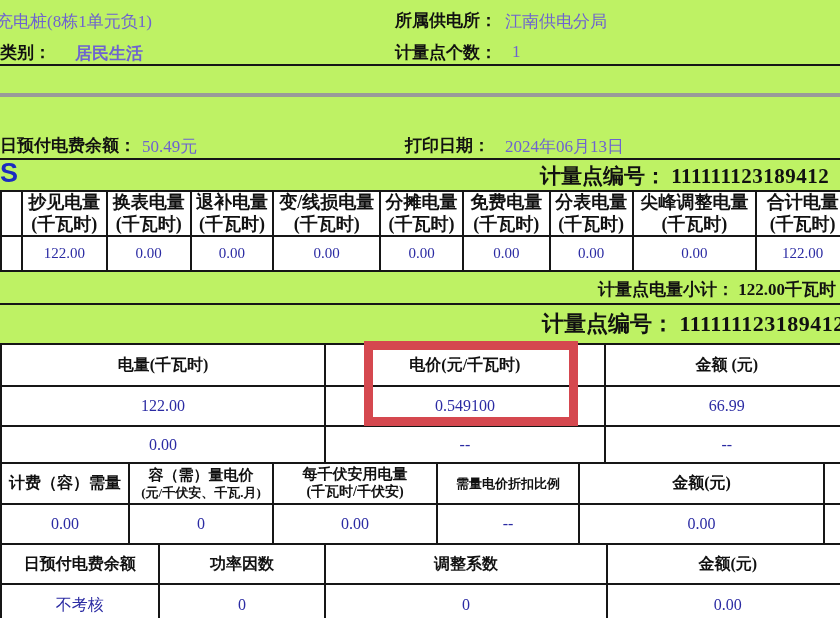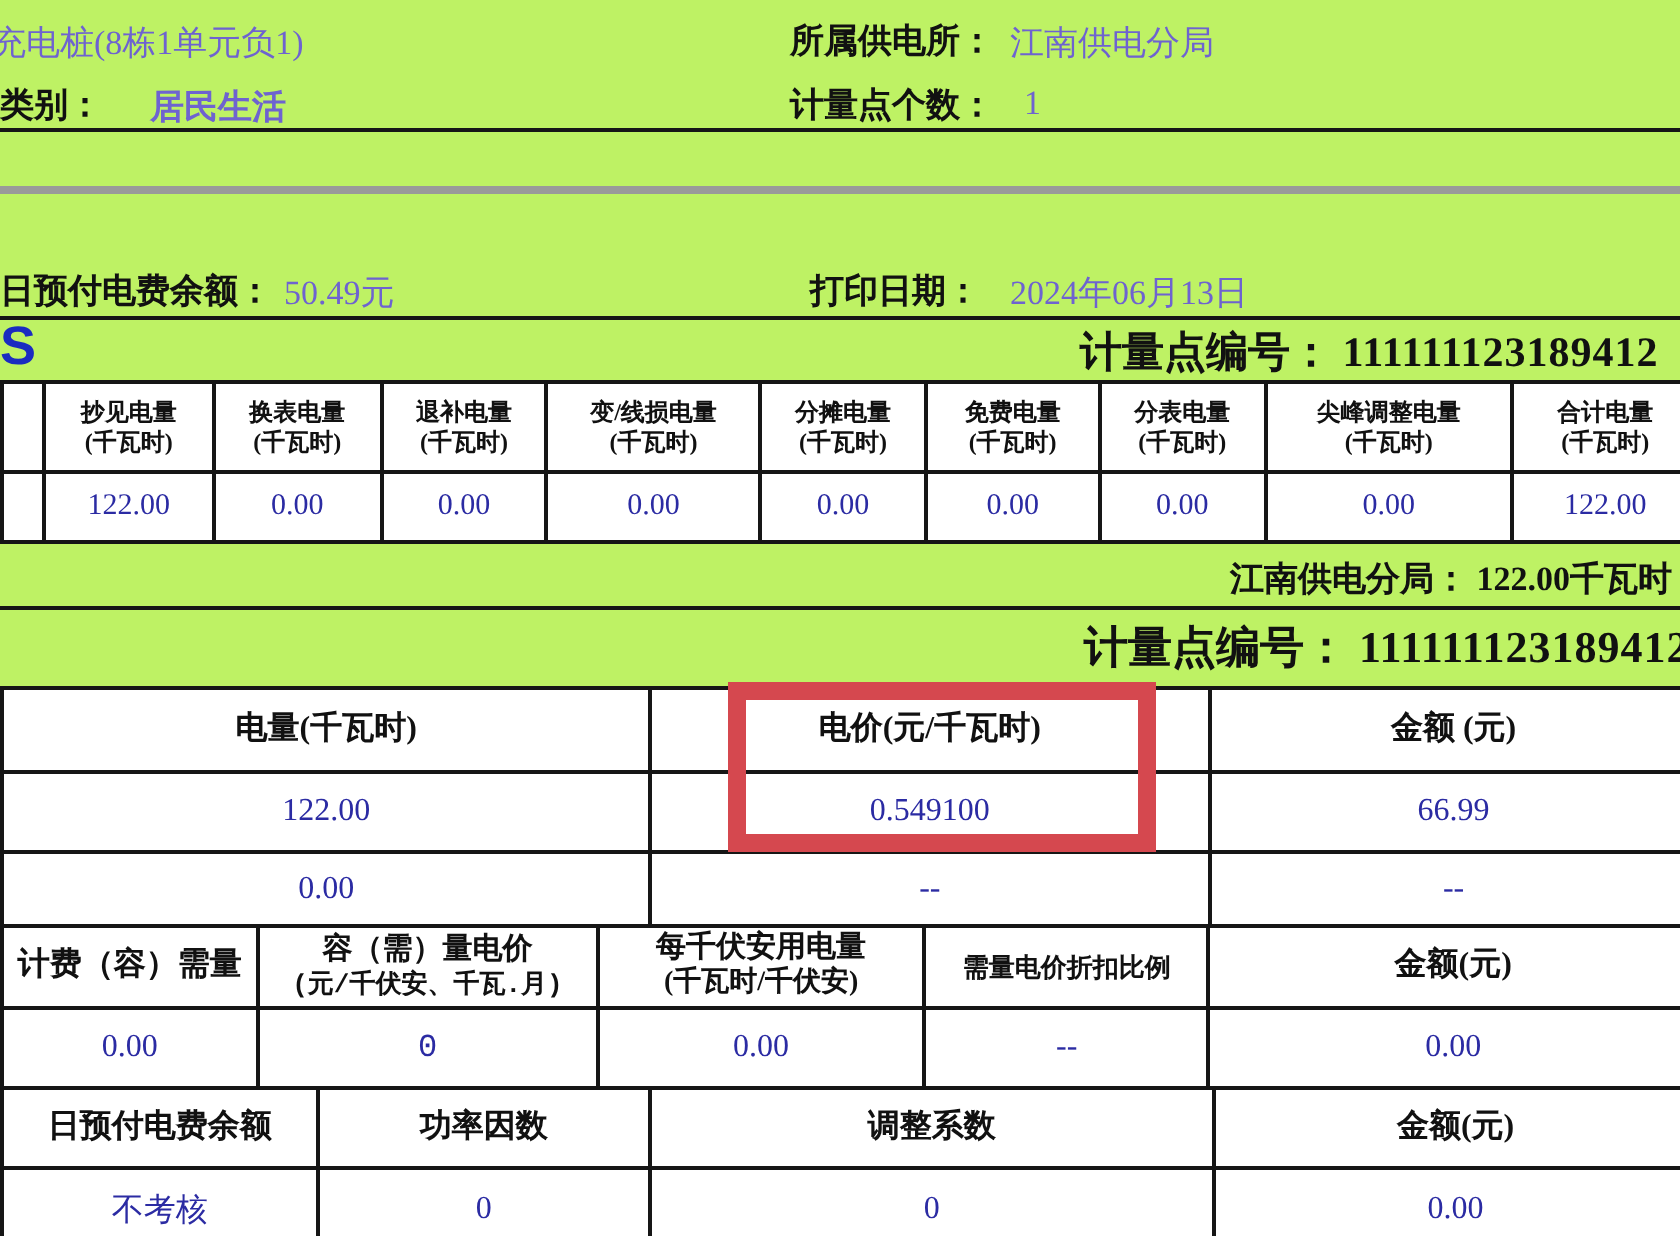--- a/index.html
+++ b/index.html
@@ -19,33 +19,33 @@
   .meterline .num { letter-spacing:0.5px; }
   .subtotal { font-weight:bold; font-size:17px; color:#111111; }
 
   .tbl { position:absolute; left:0; width:850px; border-top:2px solid #161616; border-left:2px solid #161616; background:#fff; }
   .row { display:flex; border-bottom:2px solid #161616; }
   .cell {
     border-right:2px solid #161616;
     display:flex; flex-direction:column; align-items:center; justify-content:center;
     text-align:center; overflow:hidden;
   }
-  .hcell { font-weight:bold; font-size:12px; line-height:1.18; }
+  .hcell { font-weight:bold; font-size:18px; line-height:1.18; }
   .hcell span { display:block; }
   .vcell { font-size:15px; color:var(--value-blue,#2b2ba3); }
 
   
   .t1 .c0{width:21px;} .t1 .c1{width:85px;} .t1 .c2{width:84px;} .t1 .c3{width:83px;}
   .t1 .c4{width:107px;} .t1 .c5{width:83px;} .t1 .c6{width:87px;} .t1 .c7{width:83px;}
   .t1 .c8{width:124px;} .t1 .c9{width:93px;}
   .t1 .rh { height:45px; } .t1 .rv { height:35px; }
 
   
   .t2a .c0{width:325px;} .t2a .c1{width:280px;} .t2a .c2{width:245px;}
-  .t2b .c0{width:128px;align-items:center;} .t2b .c1{width:170px;font-family:Liberation Mono, monospace;} .t2b .c2{width:164px;} .t2b .c3{width:142px;} .t2b .c4{width:245px;}
+  .t2b .c0{width:128px;align-items:center;} .t2b .c1{width:144px;} .t2b .c2{width:164px;} .t2b .c3{width:142px;} .t2b .c4{width:245px;}
   .t2c .c0{width:158px;} .t2c .c1{width:167px;} .t2c .c2{width:282px;} .t2c .c3{width:243px;}
   .t2 .rhA { height:42px; } .t2 .rvA1 { height:40px; } .t2 .rvA2 { height:37px; }
   .t2 .rhB { height:41px; } .t2 .rvB { height:40px; }
   .t2 .rhC { height:40px; } .t2 .rvC { height:42px; }
   .t2 .hcell { font-size:16px; }
   .t2 .hsub { font-size:13px; font-weight:bold; }
   .t2 .vcell { font-size:16px; }
 
   .red-box {
     position:absolute; left:364px; top:341px; width:214px; height:85px;
@@ -131,21 +131,21 @@
       <div class="cell c4 vcell">0.00</div>
       <div class="cell c5 vcell">0.00</div>
       <div class="cell c6 vcell">0.00</div>
       <div class="cell c7 vcell">0.00</div>
       <div class="cell c8 vcell">0.00</div>
       <div class="cell c9 vcell">122.00</div>
     </div>
   </div>
 
   <div class="abs subtotal" style="right:4px; top:278px;">
-    <span>江南供电分局：</span>
+    <span>计量点电量小计：</span>
     <span>122.00千瓦时</span>
   </div>
 
   <div class="hline" style="top:303px;"></div>
 
   <div class="abs meterline" style="left:542px; top:309px; font-size:22px;">
     <span>计量点编号：</span>
     <span class="num">111111123189412</span>
   </div>
 

